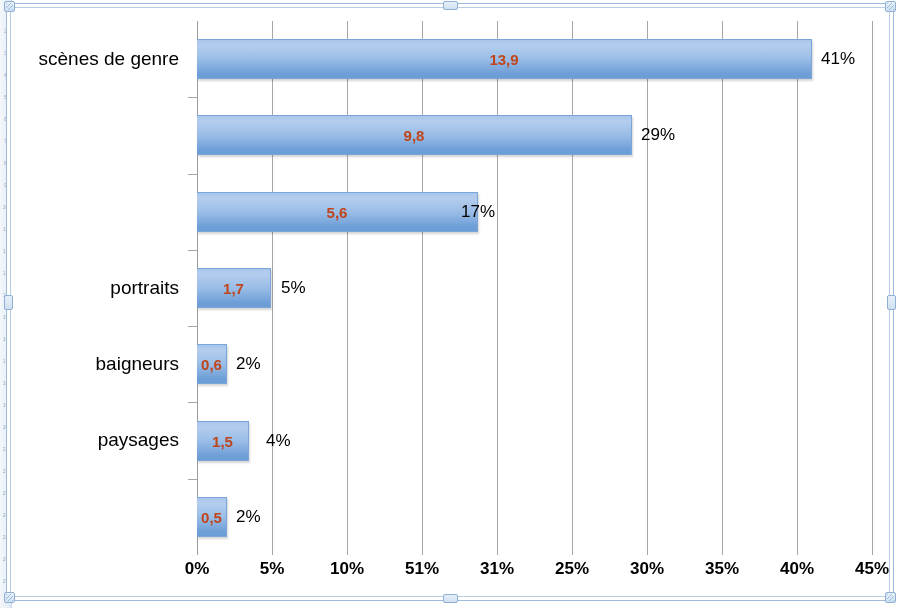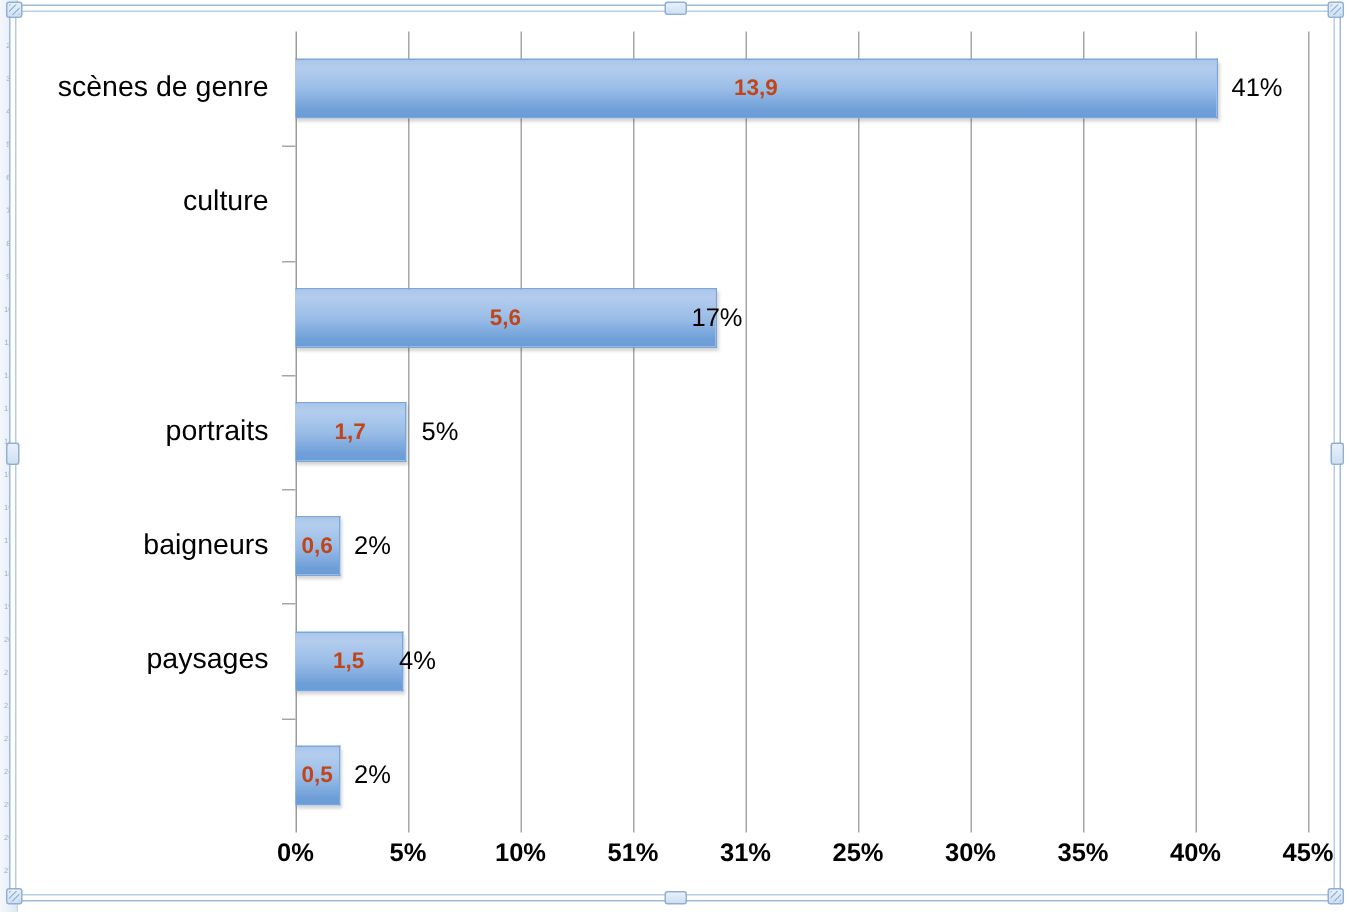--- a/index.html
+++ b/index.html
@@ -261,21 +261,20 @@
 <div id="chart-object">
 
   <div id="chart-frame-outer"></div>
   <div id="chart-frame-inner"></div>
   <div id="chart-frame-inner2"></div>
 
   <div id="chart-canvas">
 
     <div id="cat-labels">
         <div class="cat-label" style="top: 0px; height: 76.2857px; line-height: 76.2857px;">scènes de genre</div>
-        <div class="cat-label" style="top: 76.2857px; height: 76.2857px; line-height: 76.2857px;">culture</div>
         <div class="tick" style="top: 76.2857px;"></div>
         <div class="tick" style="top: 152.571px;"></div>
         <div class="cat-label" style="top: 228.857px; height: 76.2857px; line-height: 76.2857px;">portraits</div>
         <div class="tick" style="top: 228.857px;"></div>
         <div class="cat-label" style="top: 305.143px; height: 76.2857px; line-height: 76.2857px;">baigneurs</div>
         <div class="tick" style="top: 305.143px;"></div>
         <div class="cat-label" style="top: 381.429px; height: 76.2857px; line-height: 76.2857px;">paysages</div>
         <div class="tick" style="top: 381.429px;"></div>
         <div class="tick" style="top: 457.714px;"></div>
       </div>
@@ -290,40 +289,46 @@
         <div class="gridline" style="left: 450px;"></div>
         <div class="gridline" style="left: 525px;"></div>
         <div class="gridline" style="left: 600px;"></div>
         <div class="gridline" style="left: 675px;"></div>
         <div class="cat-row" style="top: 0px; height: 76.2857px;">
           <div class="bar" style="width: 615px; top: 18.1429px;">
             <div class="bar-value">13,9</div>
           </div>
           <div class="bar-pct" style="left: 615px; top: 18.1429px;">41%</div>
         </div>
+        <div class="cat-row" style="top: 76.2857px; height: 76.2857px;">
+          <div class="bar" style="width: 435px; top: 18.1429px;">
+            <div class="bar-value">9,8</div>
+          </div>
+          <div class="bar-pct" style="left: 435px; top: 18.1429px;">29%</div>
+        </div>
         <div class="cat-row" style="top: 152.571px; height: 76.2857px;">
           <div class="bar" style="width: 281px; top: 18.1429px;">
             <div class="bar-value">5,6</div>
           </div>
           <div class="bar-pct" style="left: 255px; top: 18.1429px;">17%</div>
         </div>
         <div class="cat-row" style="top: 228.857px; height: 76.2857px;">
           <div class="bar" style="width: 74px; top: 18.1429px;">
             <div class="bar-value">1,7</div>
           </div>
           <div class="bar-pct" style="left: 75px; top: 18.1429px;">5%</div>
         </div>
         <div class="cat-row" style="top: 305.143px; height: 76.2857px;">
           <div class="bar" style="width: 30px; top: 18.1429px;">
             <div class="bar-value">0,6</div>
           </div>
           <div class="bar-pct" style="left: 30px; top: 18.1429px;">2%</div>
         </div>
         <div class="cat-row" style="top: 381.429px; height: 76.2857px;">
-          <div class="bar" style="width: 72px; top: 18.1429px;">
+          <div class="bar" style="width: 52px; top: 18.1429px;">
             <div class="bar-value">1,5</div>
           </div>
           <div class="bar-pct" style="left: 60px; top: 18.1429px;">4%</div>
         </div>
         <div class="cat-row" style="top: 457.714px; height: 76.2857px;">
           <div class="bar" style="width: 30px; top: 18.1429px;">
             <div class="bar-value">0,5</div>
           </div>
           <div class="bar-pct" style="left: 30px; top: 18.1429px;">2%</div>
         </div>

